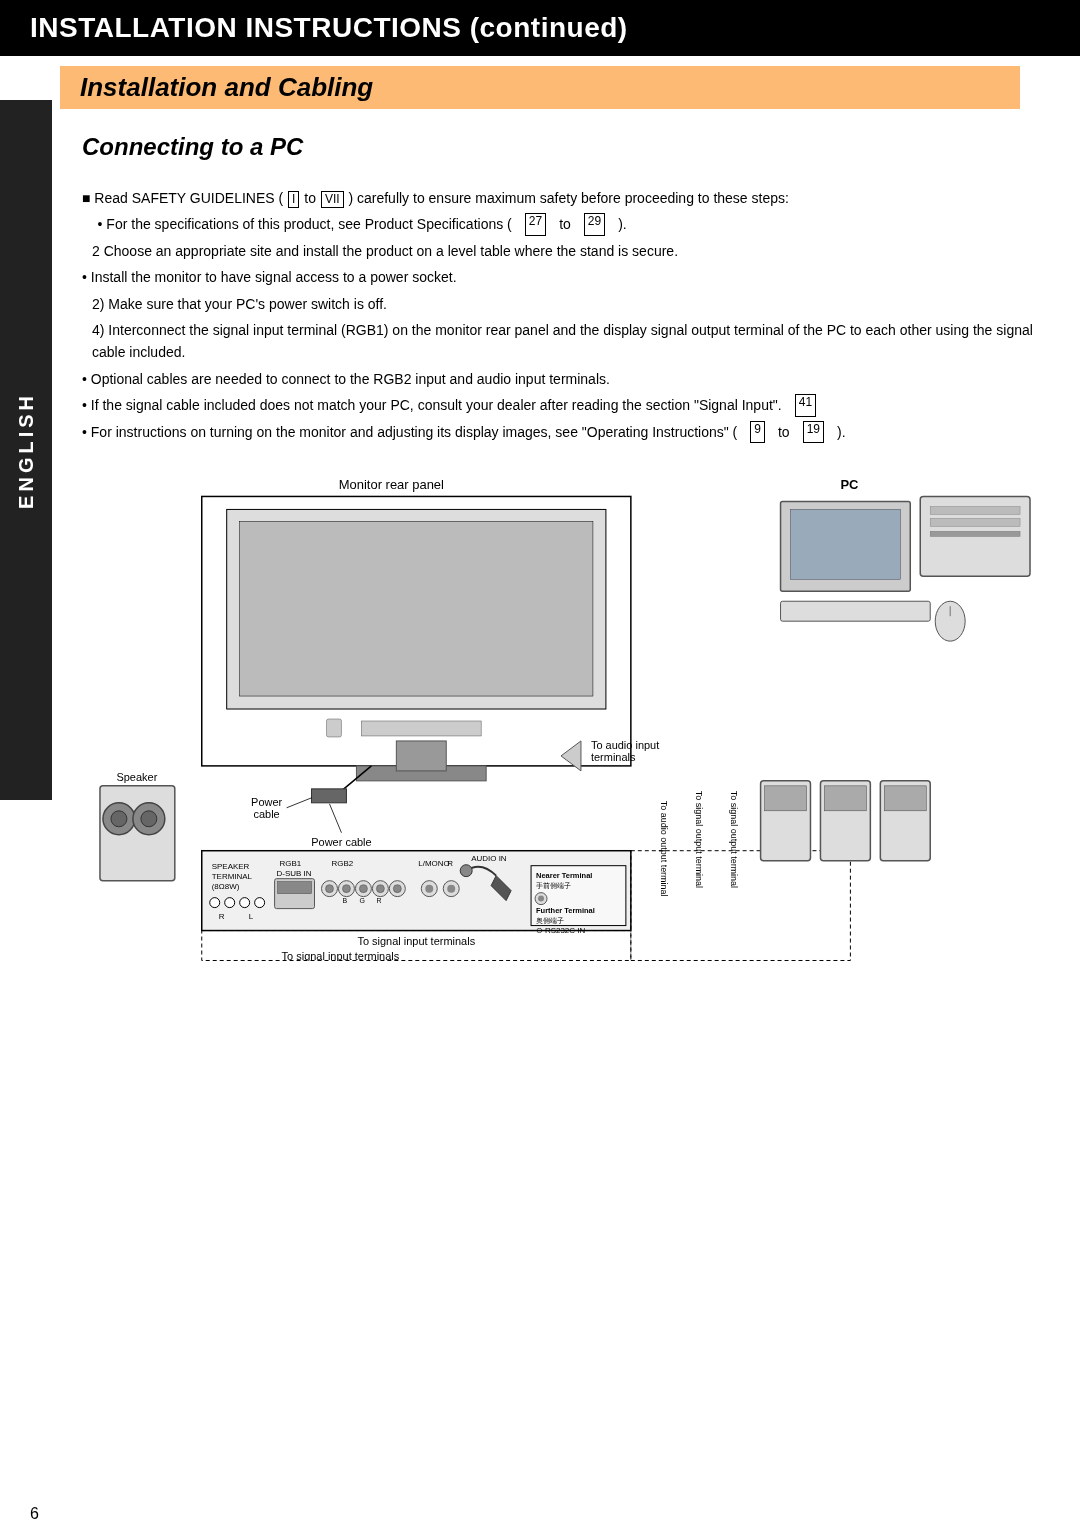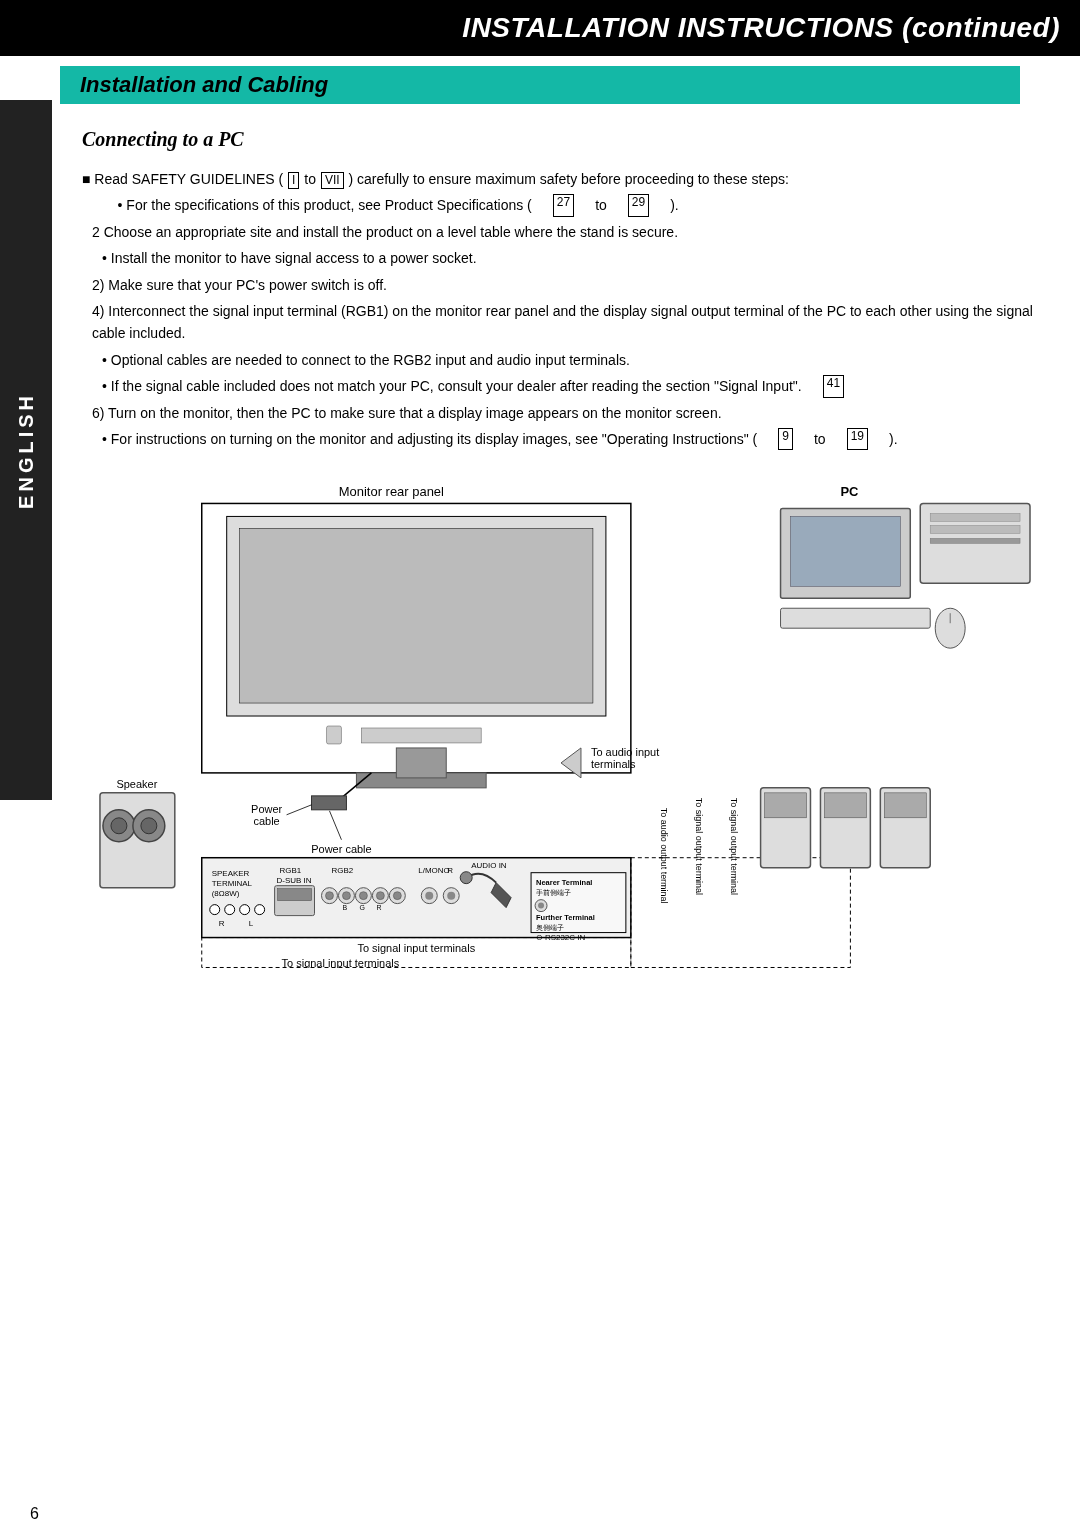--- a/index.html
+++ b/index.html
@@ -10,34 +10,33 @@
       font-family: Arial, Helvetica, sans-serif;
       font-size: 15px;
       color: #000;
       position: relative;
     }
 
     
     .header-bar {
       background: #000;
       color: #fff;
-      text-align: right;
-      padding: 12px 20px;
+      text-align: left;
+      padding: 12px 30px;
       font-size: 28px;
       font-weight: bold;
-      font-style: italic;
       letter-spacing: 0.5px;
     }
 
     
     .section-title-bar {
-      background: #14b8a6;
+      background: #fdba74;
       margin: 0 60px;
       padding: 6px 20px;
-      font-size: 22px;
+      font-size: 26px;
       font-style: italic;
       font-weight: bold;
       color: #000;
       margin-top: 10px;
     }
 
     
     .english-sidebar {
       position: absolute;
       left: 0;
@@ -60,41 +59,39 @@
     }
 
     
     .main-content {
       margin-left: 62px;
       margin-right: 20px;
       padding: 10px 20px;
     }
 
     .connecting-title {
-      font-size: 20px;
+      font-size: 24px;
       font-weight: bold;
       font-style: italic;
-      margin-bottom: 17px;
+      margin-bottom: 26px;
       margin-top: 14px;
-      font-family: Liberation Serif, serif;
     }
 
     .instructions-block {
       font-size: 14px;
       line-height: 1.6;
     }
 
     .instructions-block p {
       margin-bottom: 4px;
     }
 
     .instructions-block .bullet {
-      margin-left: 20px;
       display: flex;
-      gap: 20px;
+      gap: 12px;
     }
 
     .instructions-block .numbered {
       margin-left: 10px;
     }
 
     .page-ref {
       display: inline-block;
       border: 1px solid #000;
       padding: 0 3px;
@@ -170,21 +167,20 @@
     <p class="numbered">2) Make sure that your PC's power switch is off.</p>
 
     <p class="numbered">4) Interconnect the signal input terminal (RGB1) on the monitor rear panel and the display signal output terminal of the PC to each other using the signal cable included.</p>
     <p class="bullet">• Optional cables are needed to connect to the RGB2 input and audio input terminals.</p>
     <p class="bullet">
       • If the signal cable included does not match your PC, consult your dealer after reading the section "Signal Input".
       <span class="page-ref">41</span>
     </p>
 
 
-    <p class="numbered">6) Turn on the monitor, then the PC to make sure that a display image appears on the monitor screen.</p>
     <p class="bullet">
       • For instructions on turning on the monitor and adjusting its display images, see "Operating Instructions" (
       <span class="page-ref">9</span>
       to
       <span class="page-ref">19</span>
       ).
     </p>
 
   </div>
 

